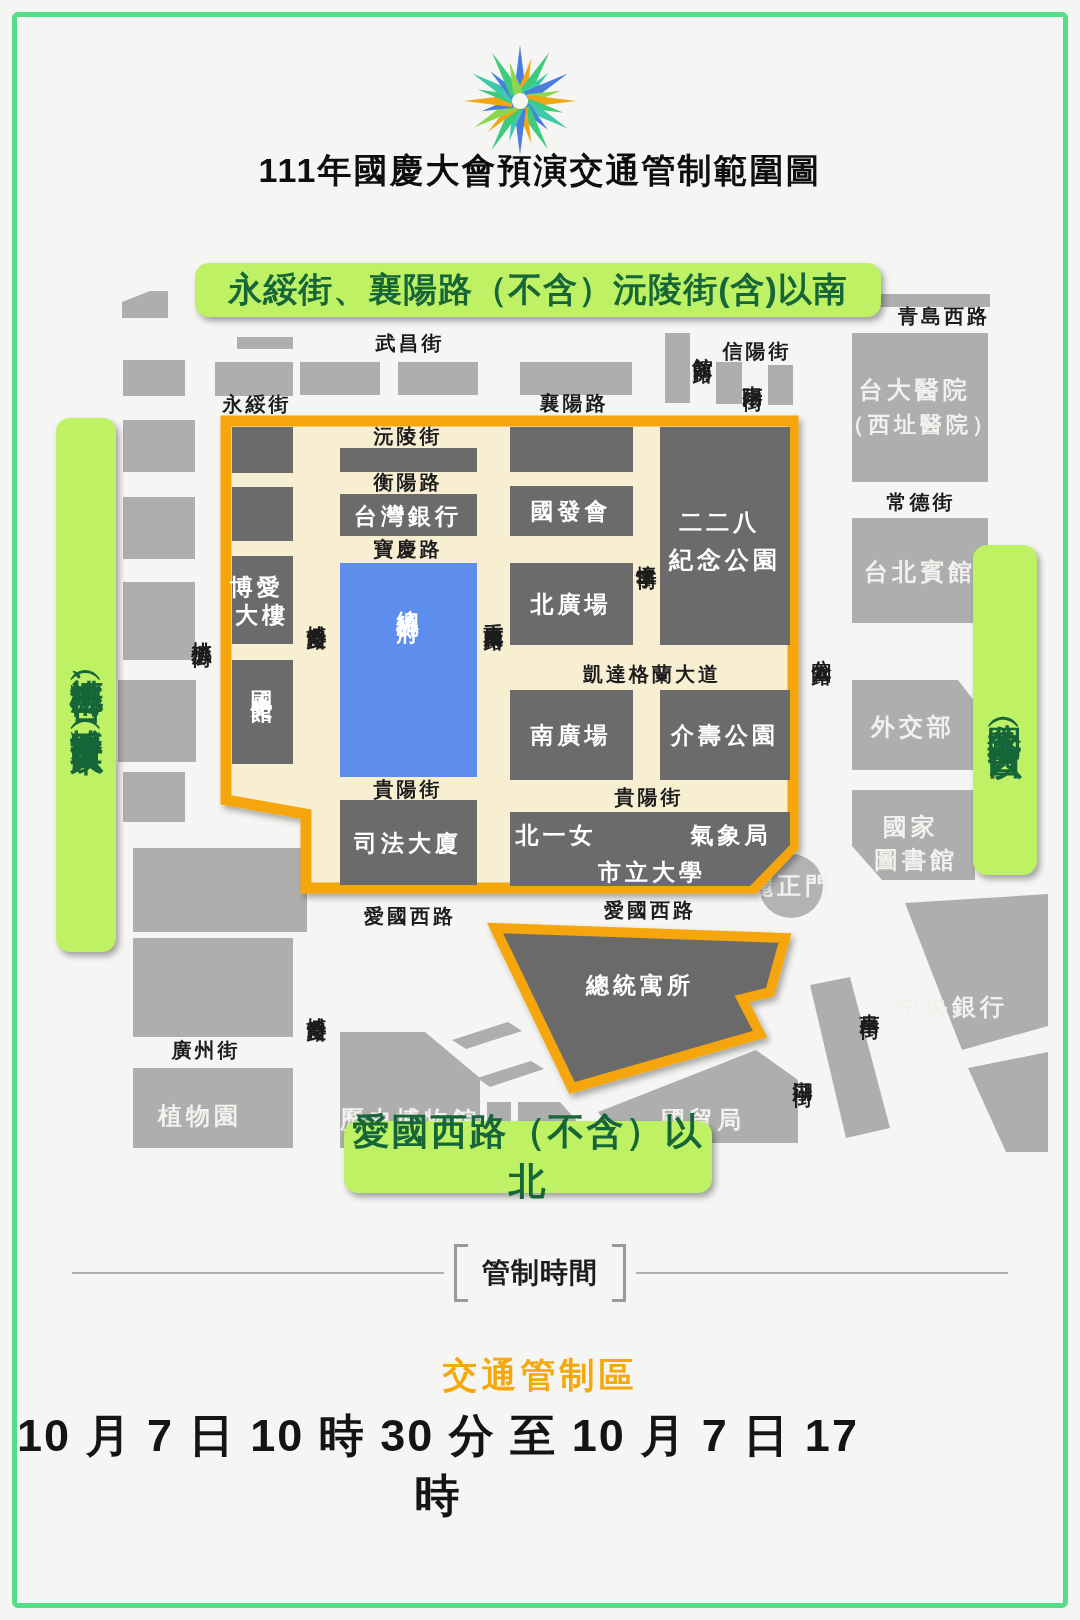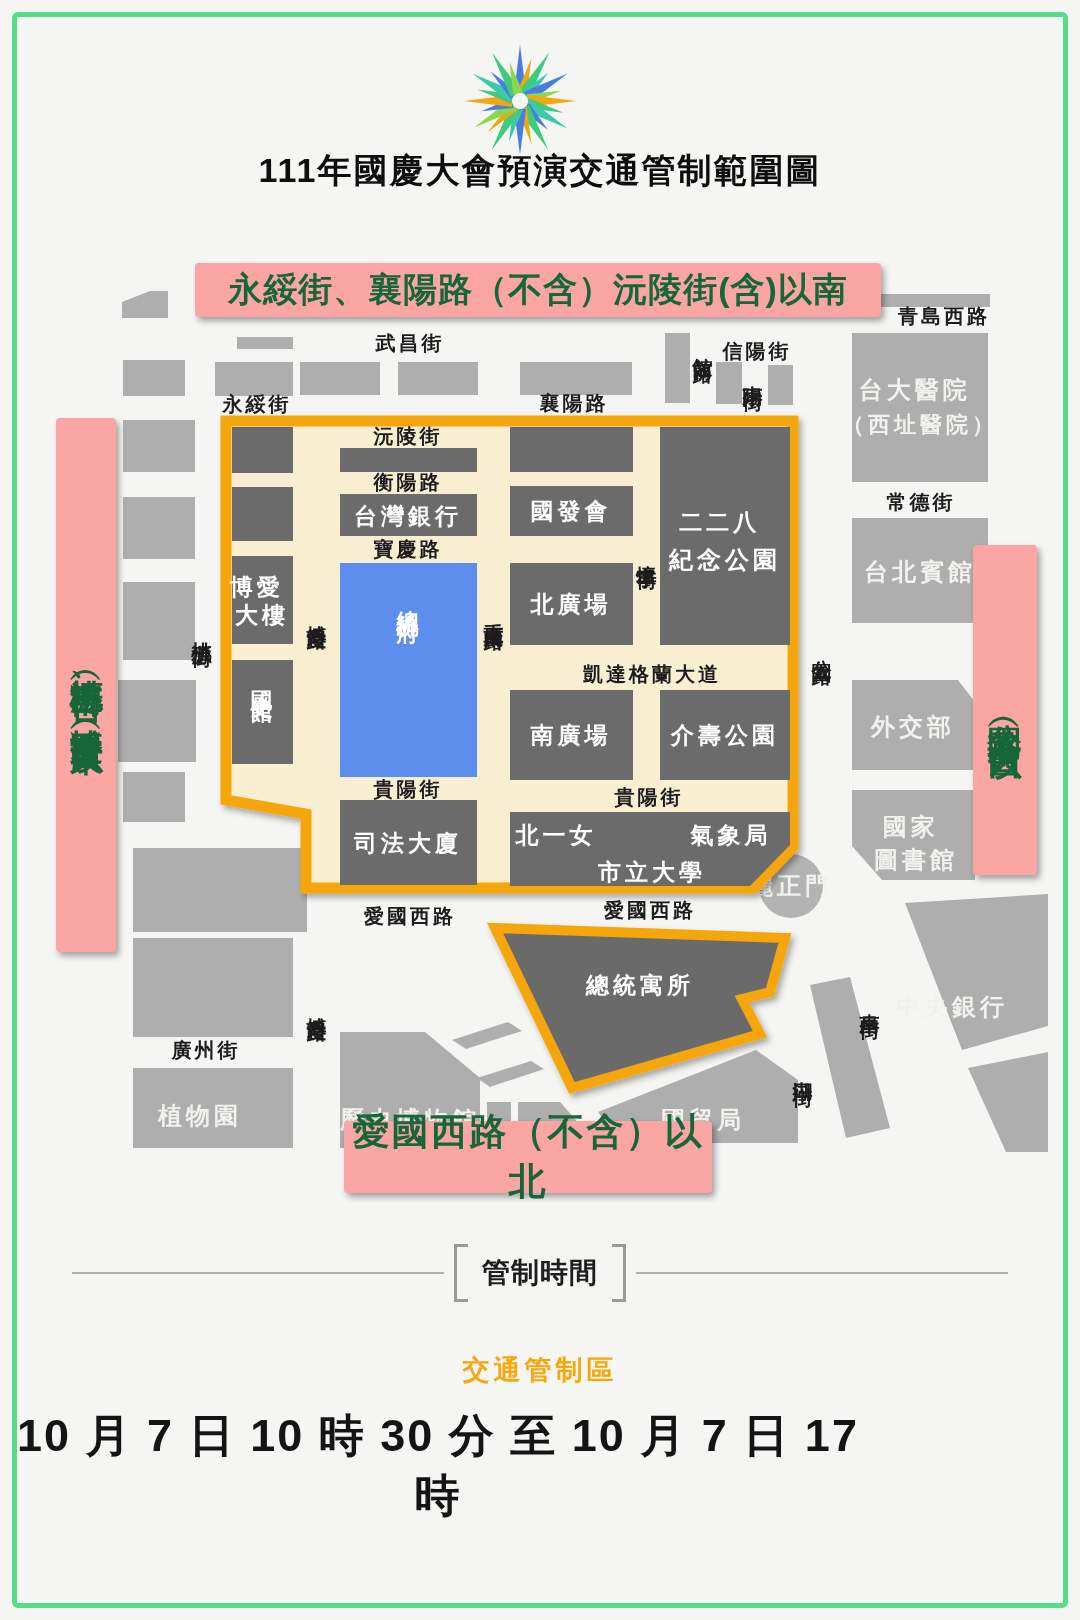--- a/index.html
+++ b/index.html
@@ -12,22 +12,22 @@
     position:absolute;left:12px;top:12px;right:12px;bottom:12px;
     border:5px solid #55de86;border-radius:6px;pointer-events:none;z-index:50;
   }
   .logo{position:absolute;left:450px;top:42px;width:140px;height:118px;}
   .title{
     position:absolute;left:0;top:148px;width:1080px;text-align:center;
     font-size:34px;font-weight:800;color:#0e0e0e;letter-spacing:2px;
   }
   .map-svg{position:absolute;left:0;top:0;width:1080px;height:1620px;}
   .banner{
-    position:absolute;background:#fca5a5;color:#17663a;font-weight:800;
-    border-radius:4px;box-shadow:3px 4px 6px rgba(0,0,0,.35);
+    position:absolute;background:#bef264;color:#17663a;font-weight:800;
+    border-radius:14px;box-shadow:3px 4px 6px rgba(0,0,0,.35);
     display:flex;align-items:center;justify-content:center;z-index:20;
     text-align:center;
   }
   .banner.v{writing-mode:vertical-rl;}
   #banner-north{left:195px;top:263px;width:686px;height:54px;font-size:34px;letter-spacing:1px;}
   #banner-west{left:56px;top:418px;width:60px;height:534px;font-size:33px;letter-spacing:2px;}
   #banner-east{left:973px;top:545px;width:64px;height:330px;font-size:34px;letter-spacing:3px;}
   #banner-south{left:344px;top:1121px;width:368px;height:72px;font-size:37px;letter-spacing:2px;}
   
   text{font-family:"Liberation Sans","DejaVu Sans",sans-serif;}
@@ -43,21 +43,21 @@
     position:absolute;left:72px;right:72px;top:1243px;height:60px;z-index:10;
     display:flex;align-items:center;justify-content:center;gap:10px;
   }
   .divider-line{flex:1;height:0;border-top:2px solid #b0b0b0;}
   .bracket{width:11px;height:52px;}
   .bracket.l{border-left:3px solid #9a9a9a;border-top:3px solid #9a9a9a;border-bottom:3px solid #9a9a9a;}
   .bracket.r{border-right:3px solid #9a9a9a;border-top:3px solid #9a9a9a;border-bottom:3px solid #9a9a9a;}
   .divider-label{font-size:28px;font-weight:700;color:#1d1d1d;padding:0 4px;letter-spacing:1px;}
   .zone-title{
     position:absolute;left:0;top:1352px;width:1080px;text-align:center;
-    font-size:27px;font-weight:800;color:#f5a70b;letter-spacing:4px;
+    font-size:35px;font-weight:800;color:#f5a70b;letter-spacing:4px;
   }
   .time-text{
     position:absolute;left:0;top:1406px;width:876px;text-align:center;
     font-size:45px;font-weight:800;color:#141414;letter-spacing:2px;
   }
 </style>
 </head>
 <body>
 
 <div class="frame"></div>

